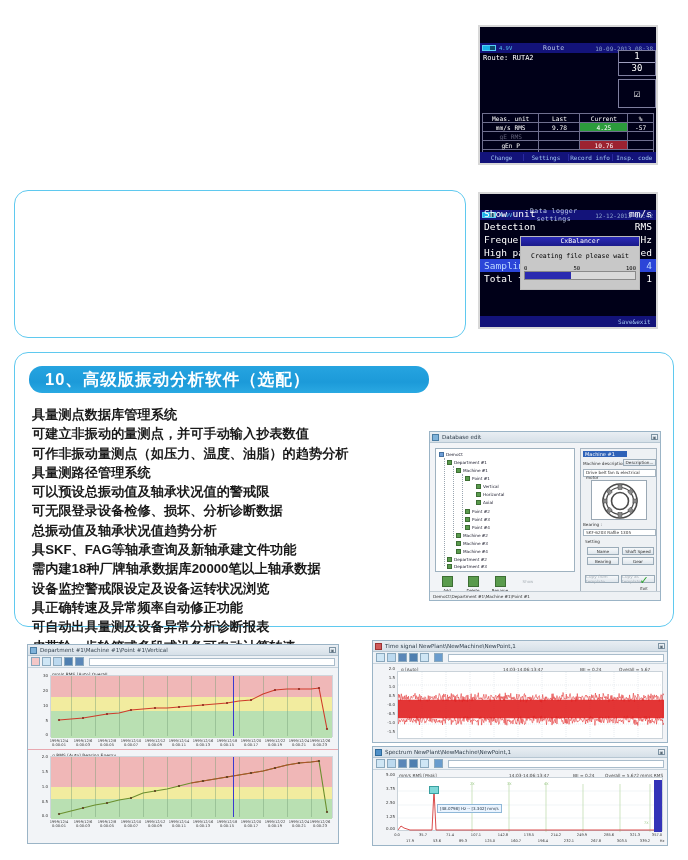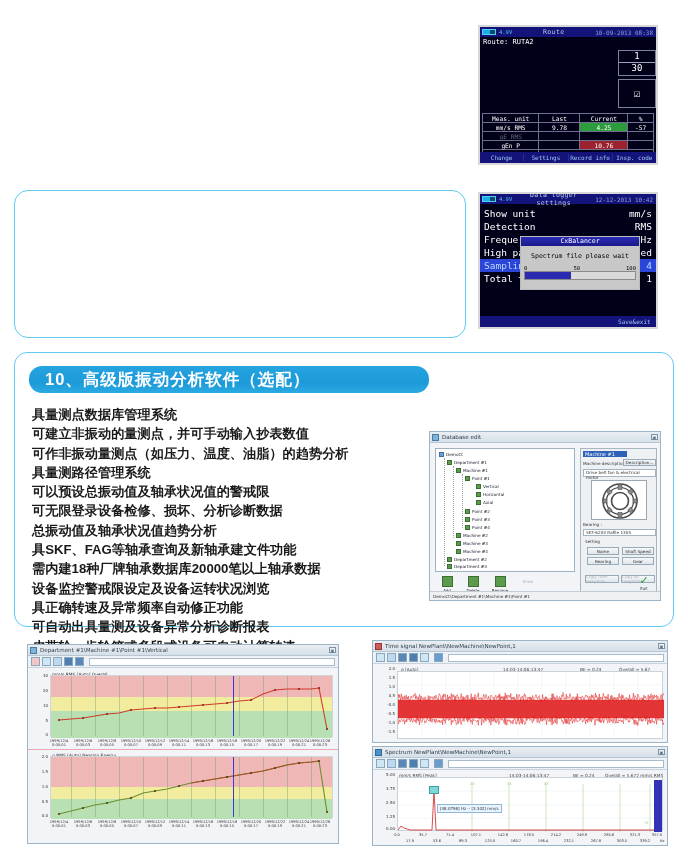--- a/index.html
+++ b/index.html
@@ -48,20 +48,21 @@
     border: 2px solid #d8d8d8;
     font-family: "DejaVu Sans Mono", "Liberation Mono", monospace;
     overflow: hidden;
   }
   .dev-title {
     display: flex; align-items: center;
     height: 10px;
     background: #13137a;
     color: #8fa8d8;
     font-size: 6px;
+    margin-top: 16px;
   }
   .dev-batt {
     width: 14px; height: 6px; margin-left: 2px;
     background: linear-gradient(to right, #19b0e8 60%, #0d4a6a 60%);
     border: 1px solid #55d0f5;
   }
   .dev-volt { color:#58c7ef; font-size:5.5px; margin-left:3px; }
   .dev-ttl { flex: 1; text-align: center; color:#b9c8e8; font-size:6.5px; letter-spacing:.4px;}
   .dev-date { color:#8aa0cc; font-size:6px; margin-right:3px; }
 
@@ -287,40 +288,40 @@
         <span>4</span>
       </div>
       <div class="dev-row">
         <span>Total ti</span>
         <span>1</span>
       </div>
     </div>
 
     <div class="modal" style="left:40px; top:42px; width:120px; height:54px;">
       <div class="modal-ttl">CxBalancer</div>
-      <div class="modal-msg">Spectrum file please wait</div>
+      <div class="modal-msg">Creating file please wait</div>
       <div class="modal-scale" style="margin-top:5px;">
         <span>0</span>
         <span>50</span>
         <span>100</span>
       </div>
       <div class="modal-bar">
         <i style="width:42%"></i>
       </div>
     </div>
 
     <div class="dev-btnbar">
       <div class="dev-btn"></div>
       <div class="dev-btn"></div>
       <div class="dev-btn"></div>
       <div class="dev-btn">Save&amp;exit</div>
     </div>
   </div>
 
-  <div class="card" style="left:14px; top:352px; width:660px; height:275px;border-radius:13px;">
+  <div class="card" style="left:14px; top:352px; width:660px; height:275px;">
     <div class="card-header" style="left:14px; top:13px; width:400px;">10、高级版振动分析软件（选配）</div>
     <div class="body-text" style="left:17px; top:52px; width:420px; line-height:19.3px;">具量测点数据库管理系统
 可建立非振动的量测点，并可手动输入抄表数值
 可作非振动量测点（如压力、温度、油脂）的趋势分析
 具量测路径管理系统
 可以预设总振动值及轴承状况值的警戒限
 可无限登录设备检修、损坏、分析诊断数据
 总振动值及轴承状况值趋势分析
 具SKF、FAG等轴承查询及新轴承建文件功能
 需内建18种厂牌轴承数据库20000笔以上轴承数据

